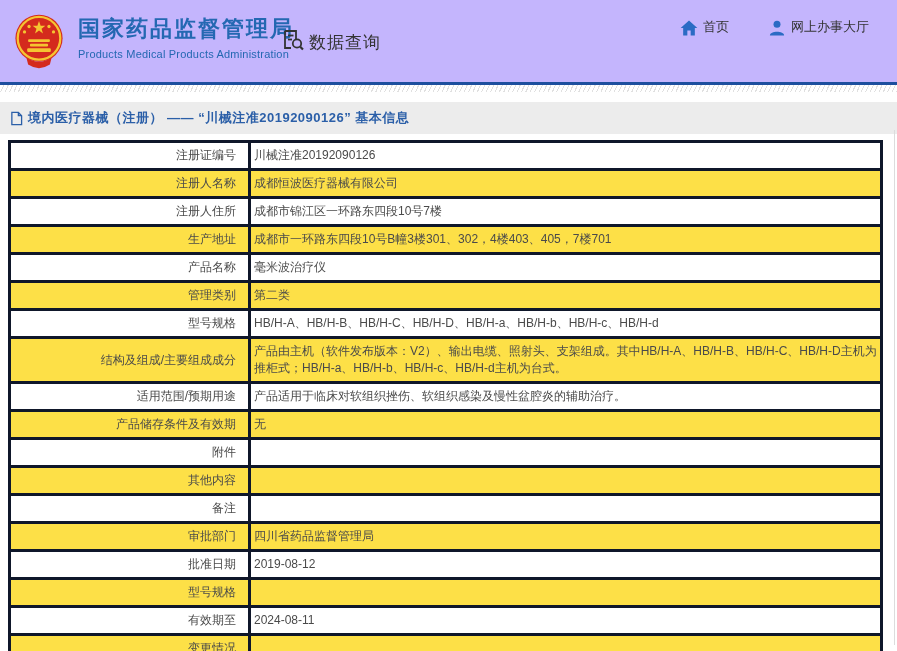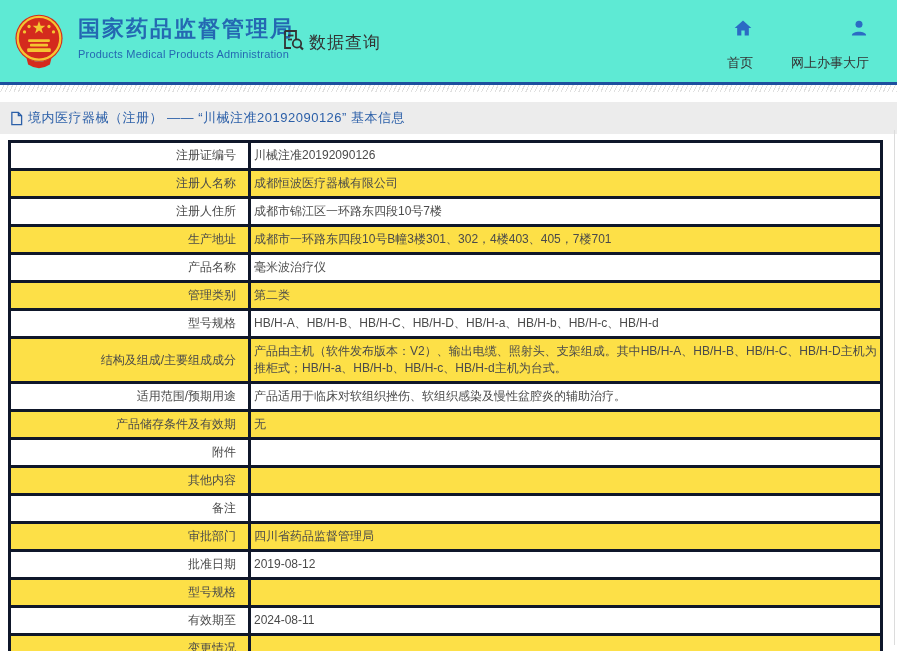--- a/index.html
+++ b/index.html
@@ -1,38 +1,38 @@
 <!DOCTYPE html>
 <html><head>
 <meta charset="utf-8">
 <style>
   * { margin:0; padding:0; box-sizing:border-box; }
   html,body { width:897px; height:651px; background:#fff; overflow:hidden;
     font-family:"Liberation Sans","DejaVu Sans",sans-serif; color:#4a4a4a; }
 
   
-  .header { position:relative; height:82px; background:#5eead4; }
+  .header { position:relative; height:82px; background:#c4b5fd; }
   .logo-wrap { position:absolute; left:10px; top:12px; width:58px; height:58px; }
   .title-block { position:absolute; left:78px; top:16px; }
   .site-title { font-size:22px; font-weight:bold; color:#2468b2; letter-spacing:2px; line-height:26px; }
   .site-subtitle { font-size:11px; color:#2468b2; margin-top:6px; letter-spacing:0.2px; }
   .search-section { position:absolute; left:281px; top:28px; display:flex; align-items:center; gap:4px; }
   .search-section .label { font-size:17px; color:#333; font-weight:500; letter-spacing:1px;font-family:Liberation Serif, serif; }
   .top-nav { position:absolute; right:28px; top:18px; display:flex; gap:38px; }
-  .nav-item { display:flex; flex-direction:column; align-items:flex-end; gap:12px; cursor:pointer; }
+  .nav-item { display:flex; flex-direction:row; align-items:flex-start; gap:4px; cursor:pointer; }
   .nav-item .nav-label { font-size:13px; color:#333; white-space:nowrap; }
 
   .header-line { height:3px; background:#1d4f9e; }
   .stripe-band { height:7px;
     background:repeating-linear-gradient(115deg,#ffffff 0,#ffffff 3px,#e0e0e0 3px,#e0e0e0 4px); }
 
   
   .breadcrumb-bar { margin-top:10px; height:32px; background:#ececec;
     display:flex; align-items:center; padding-left:10px; gap:5px; }
-  .breadcrumb-text { font-size:13px; color:#2b5fa8; letter-spacing:0.5px; }
+  .breadcrumb-text { font-size:13px; color:#2b5fa8; letter-spacing:0.5px;font-weight:bold; }
 
   
   .table-wrap { margin:6px 0 0 8px; width:875px; }
   table.detail { width:100%; border-collapse:collapse; border:1px solid #c3c3c3; }
   table.detail td { border:3px solid #0f172a; font-size:12px; vertical-align:middle; }
   td.label-cell { width:240px; text-align:right; padding:4px 12px 4px 4px;
     color:#4a4a4a; white-space:nowrap; height:24px; }
   td.value-cell { padding:4px 3px; color:#4a4a4a; line-height:17px;margin-left:32px; }
   tr.alt { background:#fde047; }
   tr.note-row td { height:30px; }

